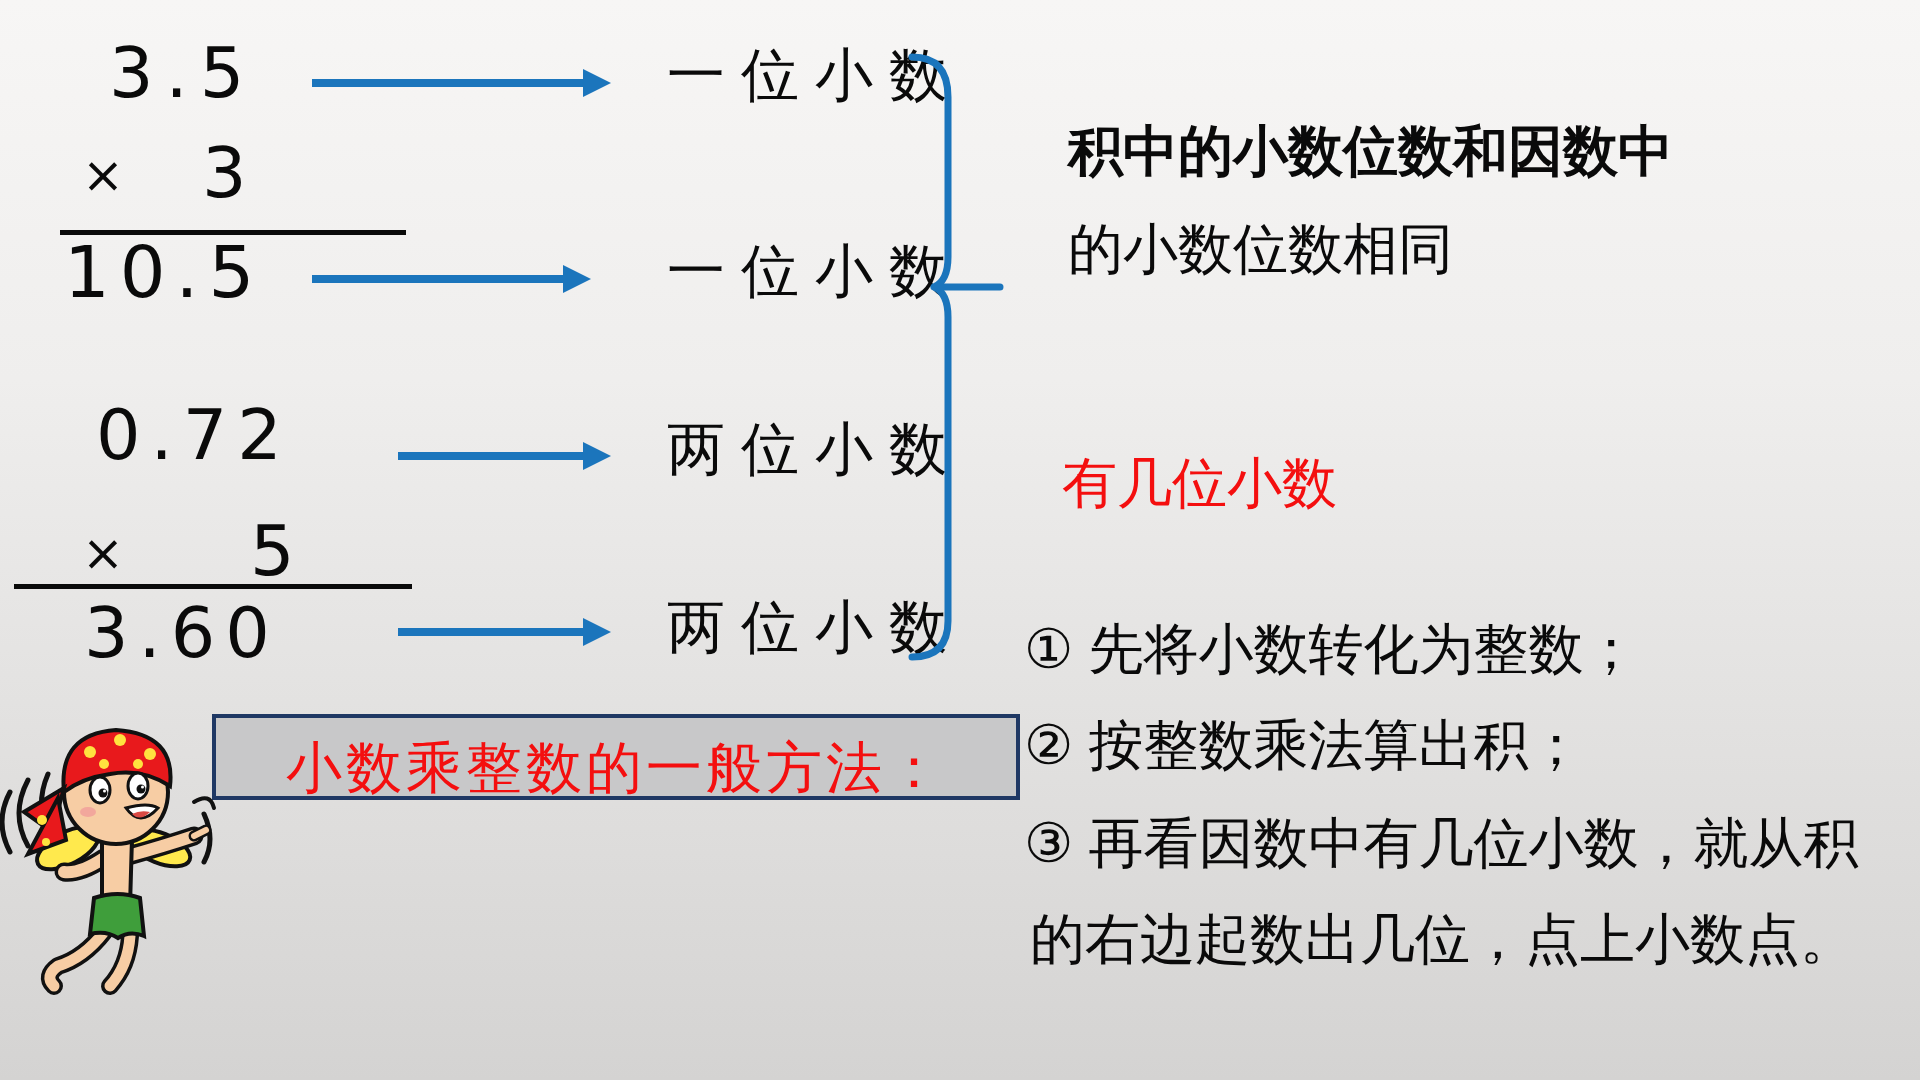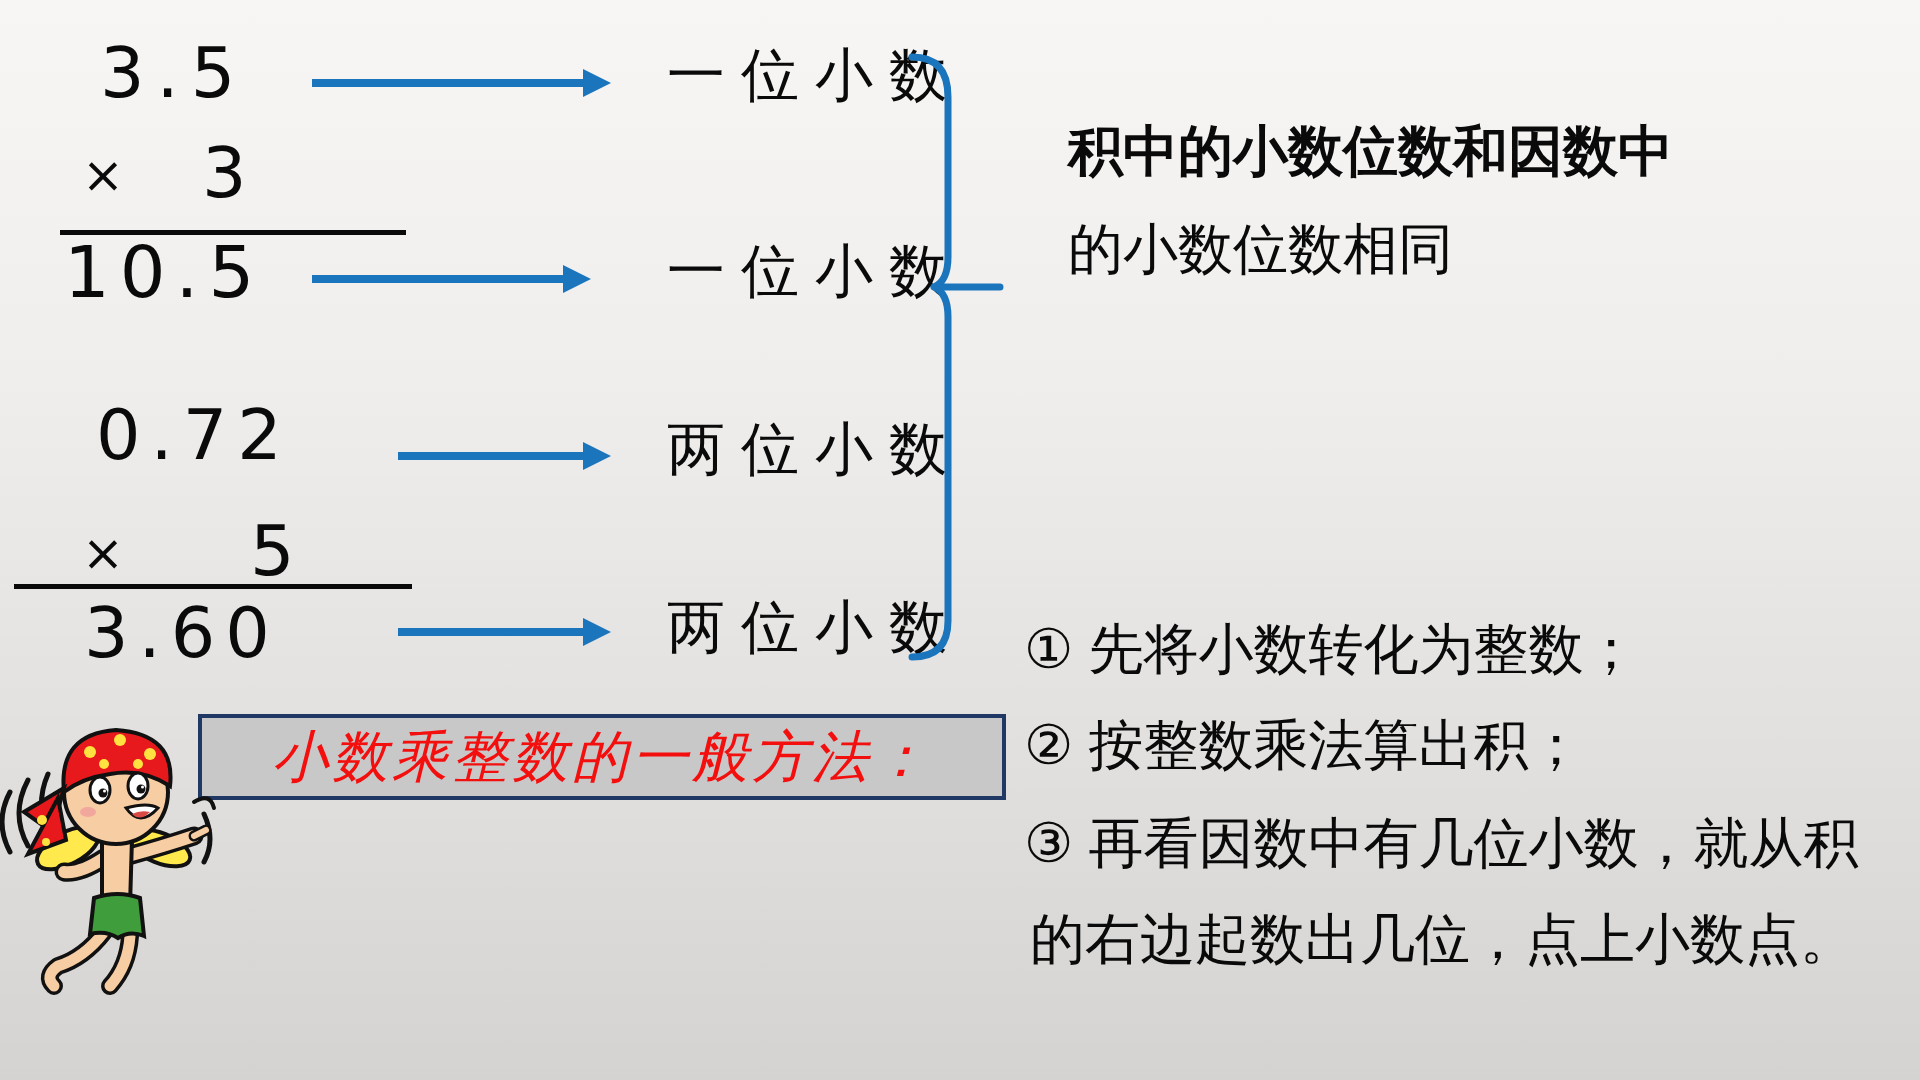--- a/index.html
+++ b/index.html
@@ -5,21 +5,21 @@
   html,body{margin:0;padding:0;}
   body{font-family:"Liberation Sans","DejaVu Sans",sans-serif;}
   .slide{
     position:relative;width:1920px;height:1080px;overflow:hidden;
     background:linear-gradient(180deg,#f7f6f5 0%,#efeeed 35%,#e3e2e1 65%,#d4d3d2 100%);
   }
   .abs{position:absolute;line-height:1;white-space:nowrap;}
 
   
   .num{font-family:"DejaVu Sans",sans-serif;color:#0a0a0a;}
-  .p1-multiplicand{left:100px;top:38px;font-size:70px;letter-spacing:12px;}
+  .p1-multiplicand{left:109px;top:38px;font-size:70px;letter-spacing:12px;}
   .p1-operator{left:82px;top:150px;font-size:50px;}
   .p1-multiplier{left:202px;top:138px;font-size:70px;}
   .p1-line{left:60px;top:230px;width:346px;height:5px;background:#0a0a0a;}
   .p1-product{left:64px;top:236px;font-size:72px;letter-spacing:10px;}
   .p2-multiplicand{left:96px;top:400px;font-size:70px;letter-spacing:10px;}
   .p2-operator{left:82px;top:528px;font-size:50px;}
   .p2-multiplier{left:250px;top:516px;font-size:70px;}
   .p2-line{left:14px;top:584px;width:398px;height:5px;background:#0a0a0a;}
   .p2-product{left:84px;top:598px;font-size:70px;letter-spacing:10px;}
 
@@ -48,23 +48,23 @@
   .red{color:#f40f0f;}
   .rr1{left:1062px;top:352px;}
   .rr2{left:1062px;top:456px;}
   .st1{left:1024px;top:622px;}
   .st2{left:1024px;top:718px;}
   .st3{left:1024px;top:816px;}
   .st4{left:1030px;top:912px;}
 
   
   .method-box{
-    left:198px;top:714px;width:800px;height:78px;
+    left:212px;top:714px;width:800px;height:78px;
     background:#c8c8c9;border:4px solid #1f3864;
-    display:flex;align-items:center;justify-content:center;font-style:italic;
+    display:flex;align-items:flex-end;justify-content:center;
   }
   .method-box span{font-size:56px;color:#f40f0f;letter-spacing:4px;}
 
   
   .notice{left:456px;top:992px;font-size:56px;font-weight:bold;color:#1274c5;letter-spacing:1px;}
 
   svg{position:absolute;overflow:visible;}
   .brace-svg{left:898px;top:45px;}
   .mascot-svg{left:-2px;top:696px;}
 </style>
@@ -92,20 +92,21 @@
   <div class="abs arrow a4"></div>
   <div class="abs lbl lbl3">两位小数</div>
   <div class="abs lbl lbl4">两位小数</div>
 
   <svg class="brace-svg" width="112" height="620" viewBox="0 0 112 620">
     <path d="M14 12 Q50 12 50 52 L50 212 Q50 236 36 242 L102 242 M36 242 Q50 248 50 272 L50 576 Q50 612 14 612" fill="none" stroke="#1b75bc" stroke-width="7" stroke-linecap="round" stroke-linejoin="round"></path>
   </svg>
 
   <div class="abs note rn1">积中的小数位数和因数中</div>
   <div class="abs note rn2">的小数位数相同</div>
+  <div class="abs note red rr2">有几位小数</div>
 
   <div class="abs note st1">① 先将小数转化为整数；</div>
   <div class="abs note st2">② 按整数乘法算出积；</div>
   <div class="abs note st3">③ 再看因数中有几位小数，就从积</div>
   <div class="abs note st4">的右边起数出几位，点上小数点。</div>
 
   <div class="abs method-box">
     <span>小数乘整数的一般方法：</span>
   </div>
 

